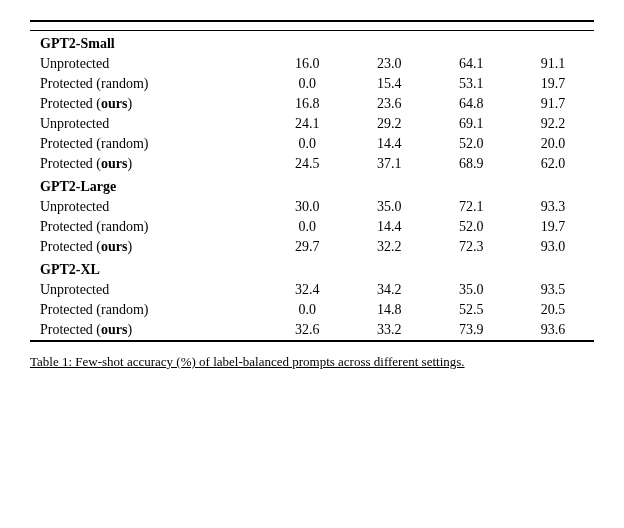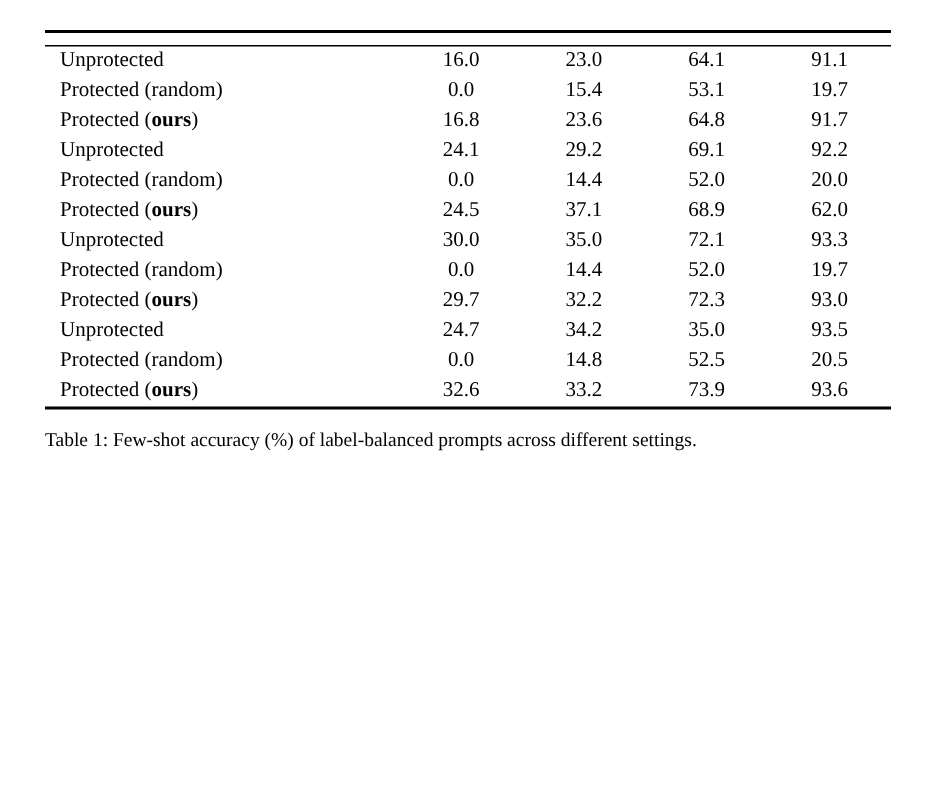--- a/index.html
+++ b/index.html
@@ -53,36 +53,40 @@
     }
 
     tr.last-row td {
       border-bottom: 2px solid #000;
     }
 
     .caption {
       font-size: 13px;
       color: #000;
       margin-top: 6px;
+      text-decoration: underline;
     }
   </style>
 </head>
 <body>
 
 <table>
   <thead>
     <tr>
       <th></th>
       <th></th>
       <th></th>
       <th></th>
       <th></th>
     </tr>
   </thead>
   <tbody id="table-body">
+  <tr class="section-header">
+        <td colspan="5">GPT2-Small</td>
+      </tr>
       <tr>
         <td>Unprotected</td>
         <td>16.0</td>
         <td>23.0</td>
         <td>64.1</td>
         <td>91.1</td>
       </tr>
       <tr>
         <td>Protected (random)</td>
         <td>0.0</td>
@@ -111,20 +115,23 @@
         <td>52.0</td>
         <td>20.0</td>
       </tr>
       <tr>
         <td>Protected (<strong>ours</strong>)</td>
         <td>24.5</td>
         <td>37.1</td>
         <td>68.9</td>
         <td>62.0</td>
       </tr>
+      <tr class="section-header">
+        <td colspan="5">GPT2-Large</td>
+      </tr>
       <tr>
         <td>Unprotected</td>
         <td>30.0</td>
         <td>35.0</td>
         <td>72.1</td>
         <td>93.3</td>
       </tr>
       <tr>
         <td>Protected (random)</td>
         <td>0.0</td>
@@ -132,23 +139,26 @@
         <td>52.0</td>
         <td>19.7</td>
       </tr>
       <tr>
         <td>Protected (<strong>ours</strong>)</td>
         <td>29.7</td>
         <td>32.2</td>
         <td>72.3</td>
         <td>93.0</td>
       </tr>
+      <tr class="section-header">
+        <td colspan="5">GPT2-XL</td>
+      </tr>
       <tr>
         <td>Unprotected</td>
-        <td>24.7</td>
+        <td>32.4</td>
         <td>34.2</td>
         <td>35.0</td>
         <td>93.5</td>
       </tr>
       <tr>
         <td>Protected (random)</td>
         <td>0.0</td>
         <td>14.8</td>
         <td>52.5</td>
         <td>20.5</td>

